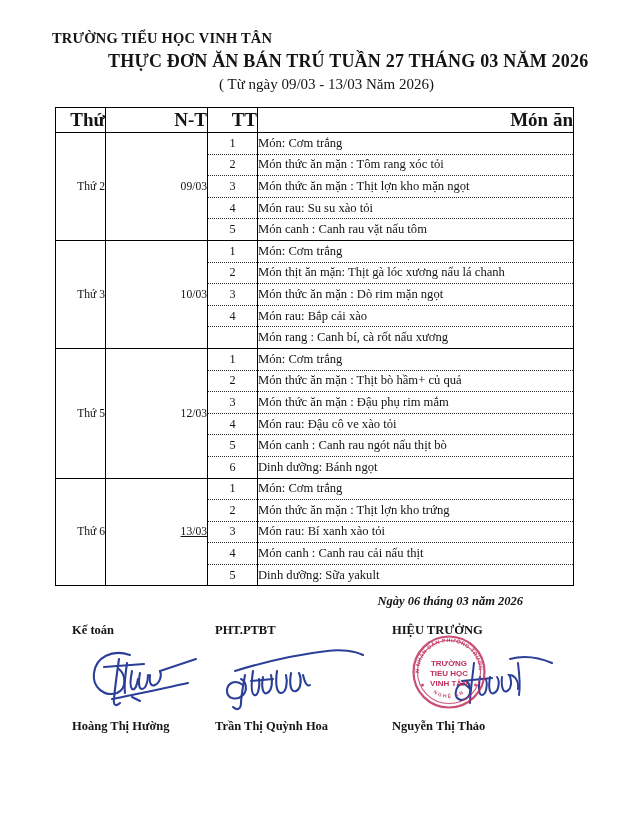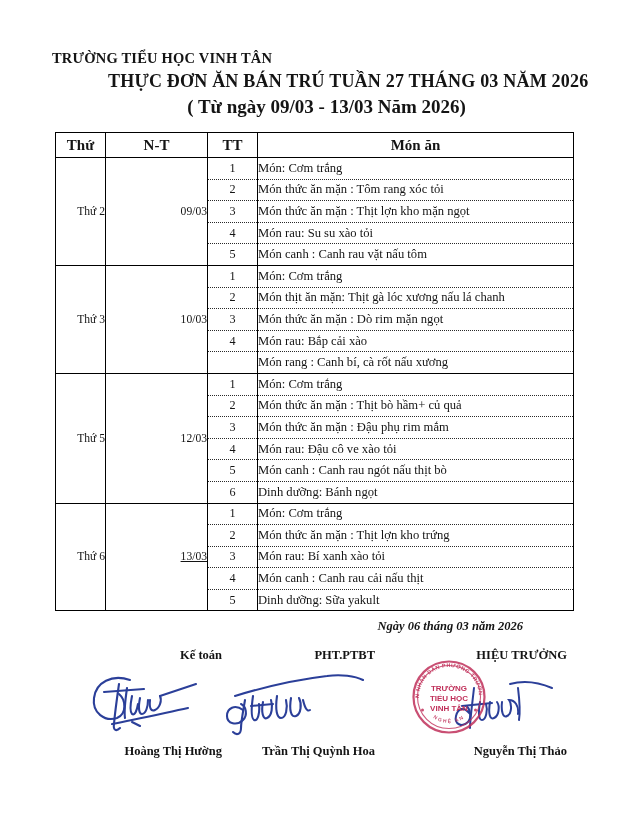--- a/index.html
+++ b/index.html
@@ -11,38 +11,38 @@
     height: 840px;
     background: #ffffff;
     font-family: "Liberation Serif", "DejaVu Serif", serif;
     color: #141414;
     position: relative;
     overflow: hidden;
   }
 
   
   .doc-header {
-    padding-top: 50px;
+    padding-top: 30px;
   }
   .title-line-1 {
     font-size: 14.5px;
     font-weight: bold;
     letter-spacing: 0.2px;
     padding-left: 52px;
   }
   .title-line-2 {
     font-size: 18px;
     font-weight: bold;
     letter-spacing: 0.2px;
     padding-left: 108px;
     margin-top: 4px;
   }
   .title-line-3 {
-    font-size: 19px;
-    font-weight: bold;
+    font-size: 15px;
+    font-weight: normal;
     text-align: center;
     margin-top: 4px;
     padding-left: 10px;
   }
 
   
   .menu-table-wrap {
     margin-top: 14px;
     padding-left: 55px;
   }
@@ -59,23 +59,23 @@
     vertical-align: middle;
   }
   .col-thu  { width: 50px; }
   .col-nt   { width: 102px; }
   .col-tt   { width: 50px; }
   .col-mon  { width: 316px; }
 
   thead th {
     border-top: 1.4px solid #000;
     border-bottom: 1.2px solid #000;
-    font-size: 15px;
-    font-weight: bold;
-    text-align: center;
+    font-size: 19px;
+    font-weight: bold;
+    text-align: right;
     height: 24px;
     line-height: 24px;
   }
 
   tbody tr td {
     height: 20.6px;
     font-size: 12.6px;
   }
   td.cell-thu, td.cell-nt {
     text-align: right;
@@ -109,21 +109,21 @@
     font-style: italic;
     font-weight: bold;
   }
   .sig-row {
     position: relative;
     margin-top: 14px;
     height: 120px;
   }
   .sig-block {
     position: absolute;
-    text-align: right;
+    text-align: left;
   }
   .sig-ketoan   { left: 72px;  width: 150px; }
   .sig-phtptbt  { left: 215px; width: 160px; }
   .sig-hieutr   { left: 392px; width: 175px; }
 
   .sig-role {
     font-size: 12.5px;
     font-weight: bold;
   }
   .sig-name {

